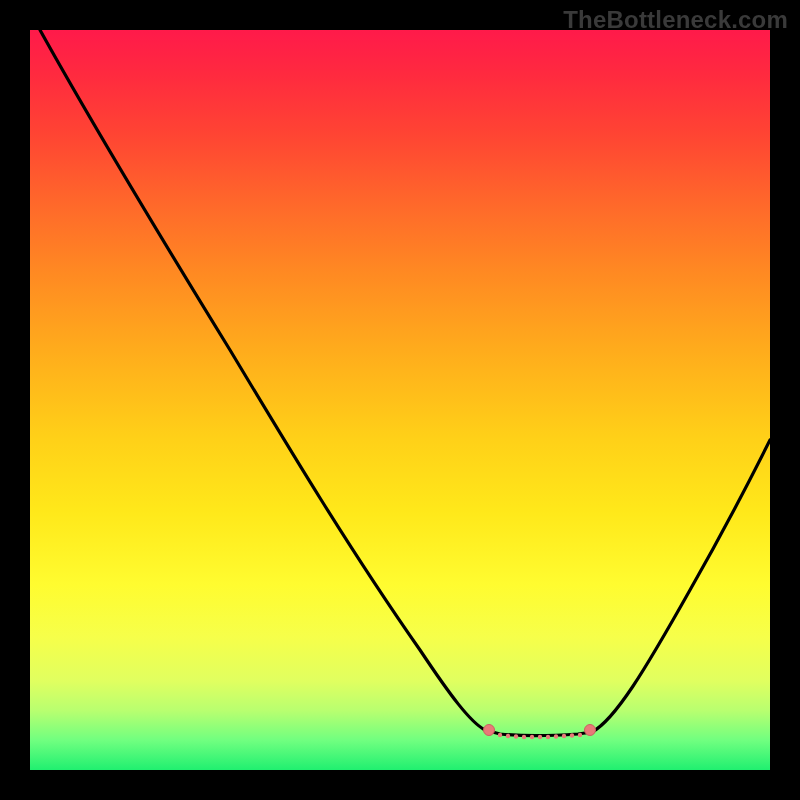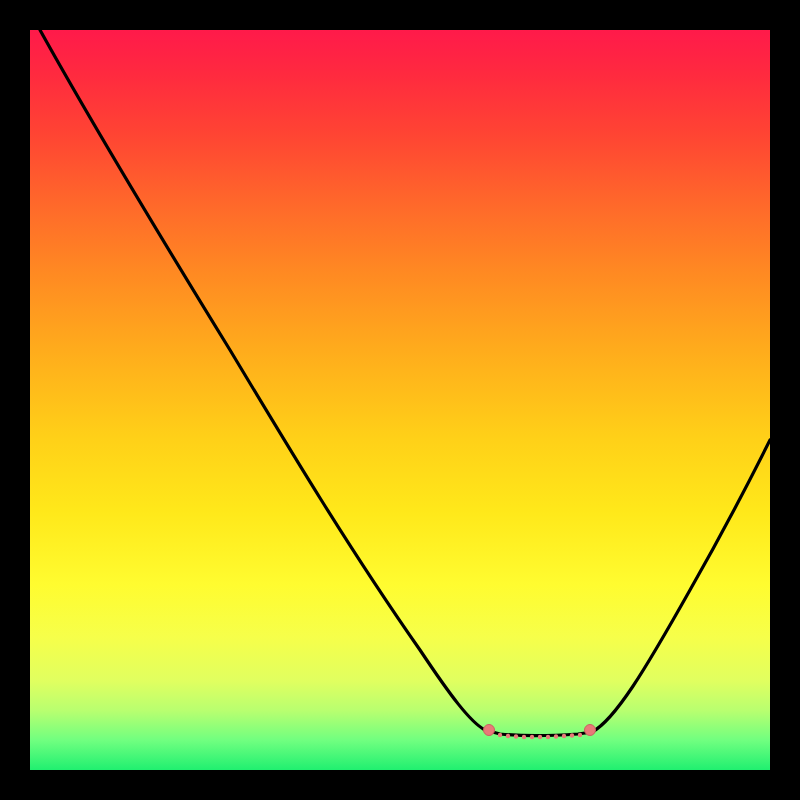--- a/index.html
+++ b/index.html
@@ -91,13 +91,14 @@
         <circle cx="534" cy="706" r="2.2" fill="#e87a78"></circle>
         <circle cx="542" cy="705.5" r="2.2" fill="#e87a78"></circle>
         <circle cx="550" cy="705" r="2.2" fill="#e87a78"></circle>
       </g>
 
       <circle cx="459" cy="700" r="5.5" fill="#e87a78" stroke="#c96262" stroke-width="1"></circle>
       <circle cx="560" cy="700" r="5.5" fill="#e87a78" stroke="#c96262" stroke-width="1"></circle>
     </svg>
   </div>
 
+  <div class="branding">TheBottleneck.com</div>
 </div>
 
 </body></html>

